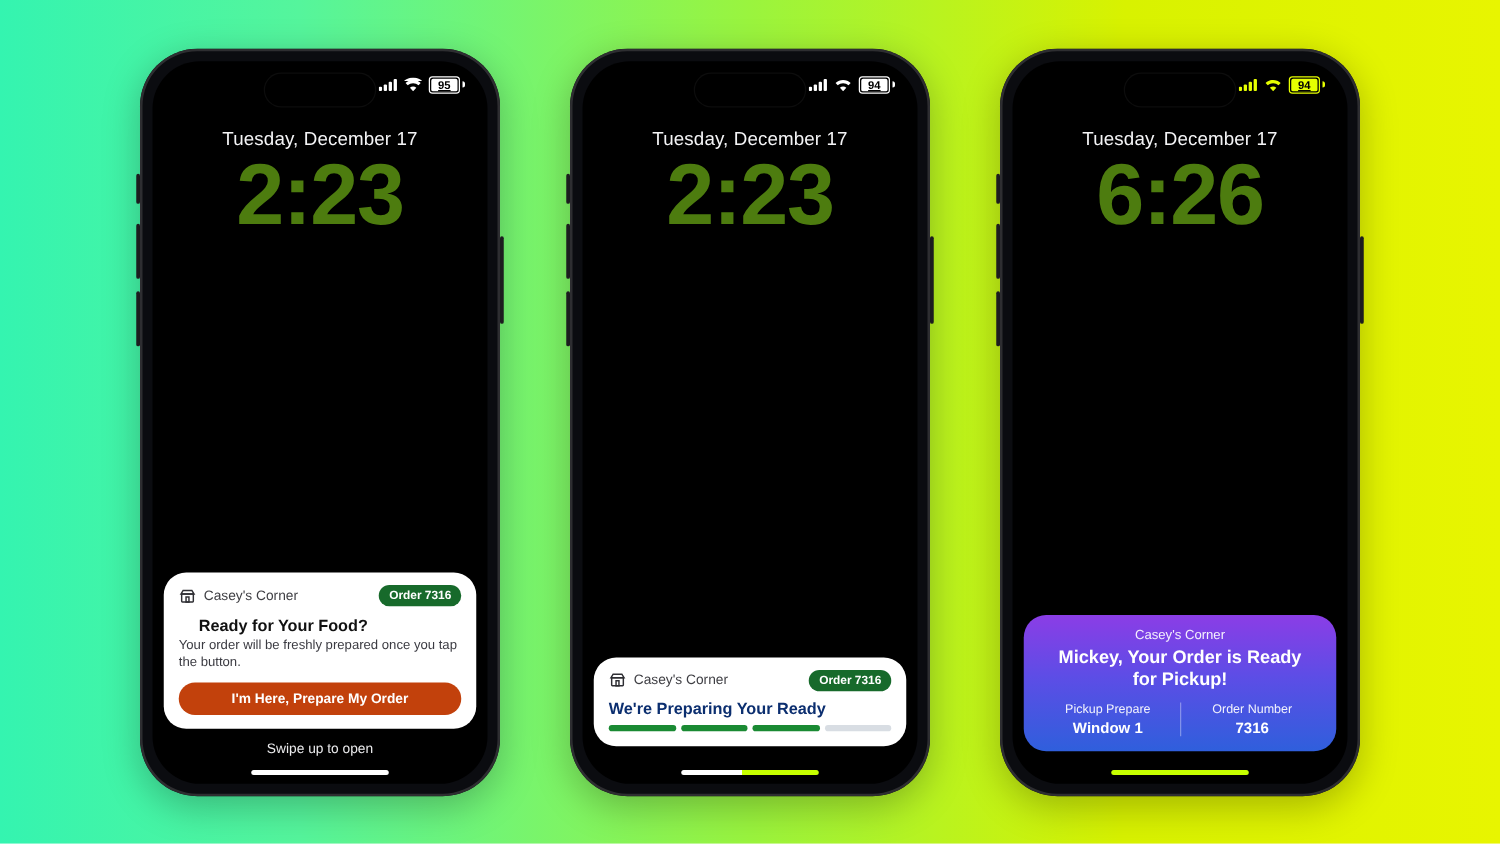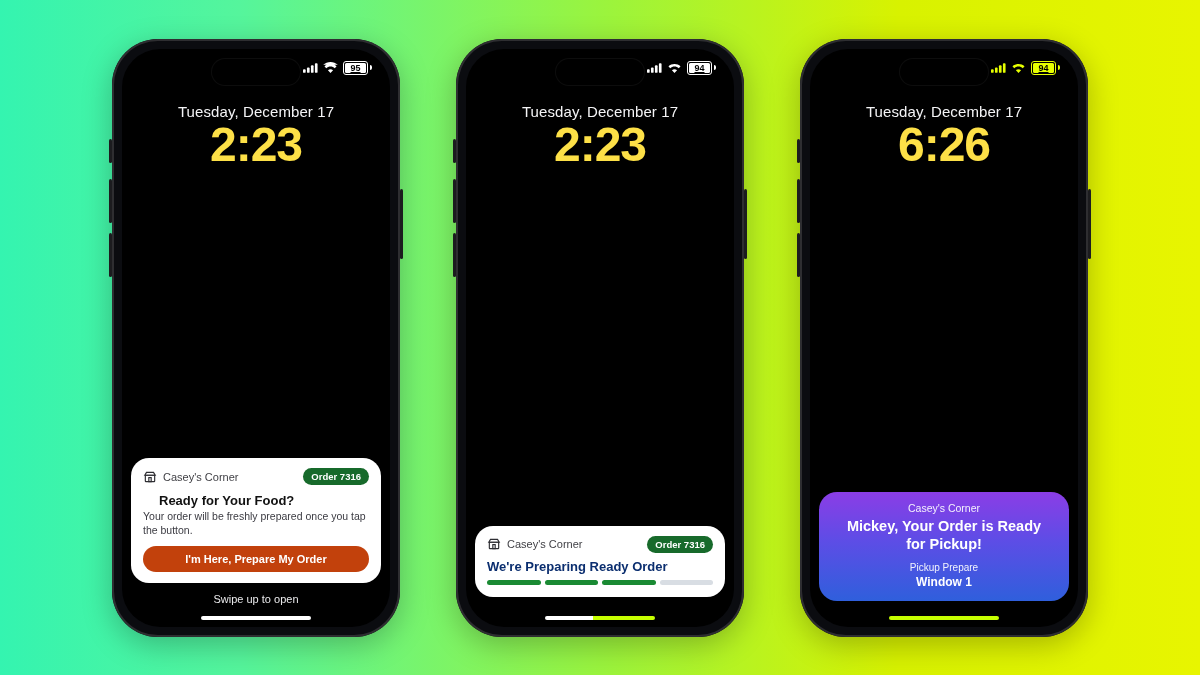--- a/index.html
+++ b/index.html
@@ -118,25 +118,25 @@
     right: 0;
     text-align: center;
   }
   .date {
     font-size: 15px;
     font-weight: 500;
     letter-spacing: 0.1px;
     color: #f4f4f6;
   }
   .time {
-    font-size: 48px;
+    font-size: 69px;
     font-weight: 600;
     line-height: 1.0;
     margin-top: 1px;
-    color: #fde047;
+    color: #4d7c0f;
     letter-spacing: -1px;
   }
 
   .home-indicator {
     position: absolute;
     bottom: 7px;
     left: 50%;
     transform: translateX(-50%);
     width: 110px;
     height: 4px;
@@ -356,21 +356,21 @@
               <svg width="14" height="14" viewBox="0 0 24 24" fill="none" stroke="#2e2e33" stroke-width="2">
                   <rect x="4" y="9" width="16" height="11" rx="1"></rect>
                   <path d="M3 9 L6 4 H18 L21 9 Z"></path>
                   <rect x="10" y="13" width="4" height="7"></rect>
                 </svg>
             </span>
             <span>Casey's Corner</span>
           </div>
           <div class="order-pill">Order 7316</div>
         </div>
-        <div class="c2-title">We're Preparing Ready Order</div>
+        <div class="c2-title">We're Preparing Your Ready</div>
         <div class="progress">
           <div class="seg fill"></div>
           <div class="seg fill"></div>
           <div class="seg fill"></div>
           <div class="seg"></div>
         </div>
       </div>
 
       <div class="home-indicator lime"></div>
     </div>
@@ -412,20 +412,24 @@
       </div>
 
       <div class="card card3">
         <div class="c3-brand">Casey's Corner</div>
         <div class="c3-title">Mickey, Your Order is Ready for Pickup!</div>
         <div class="c3-grid">
           <div class="c3-col">
             <div class="c3-label">Pickup Prepare</div>
             <div class="c3-value">Window 1</div>
           </div>
+          <div class="c3-col">
+            <div class="c3-label">Order Number</div>
+            <div class="c3-value">7316</div>
+          </div>
         </div>
       </div>
 
       <div class="home-indicator lime2"></div>
     </div>
   </div>
 
 </div>
 
 </body></html>

